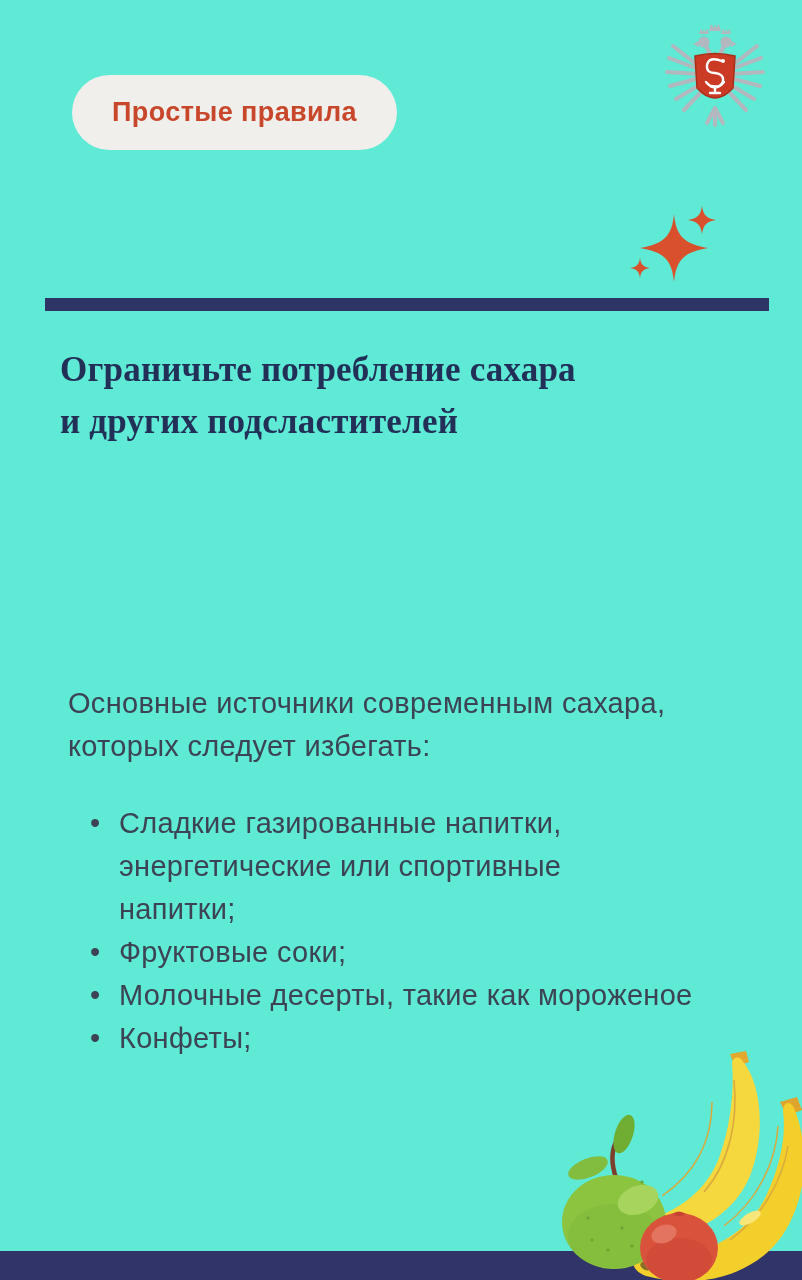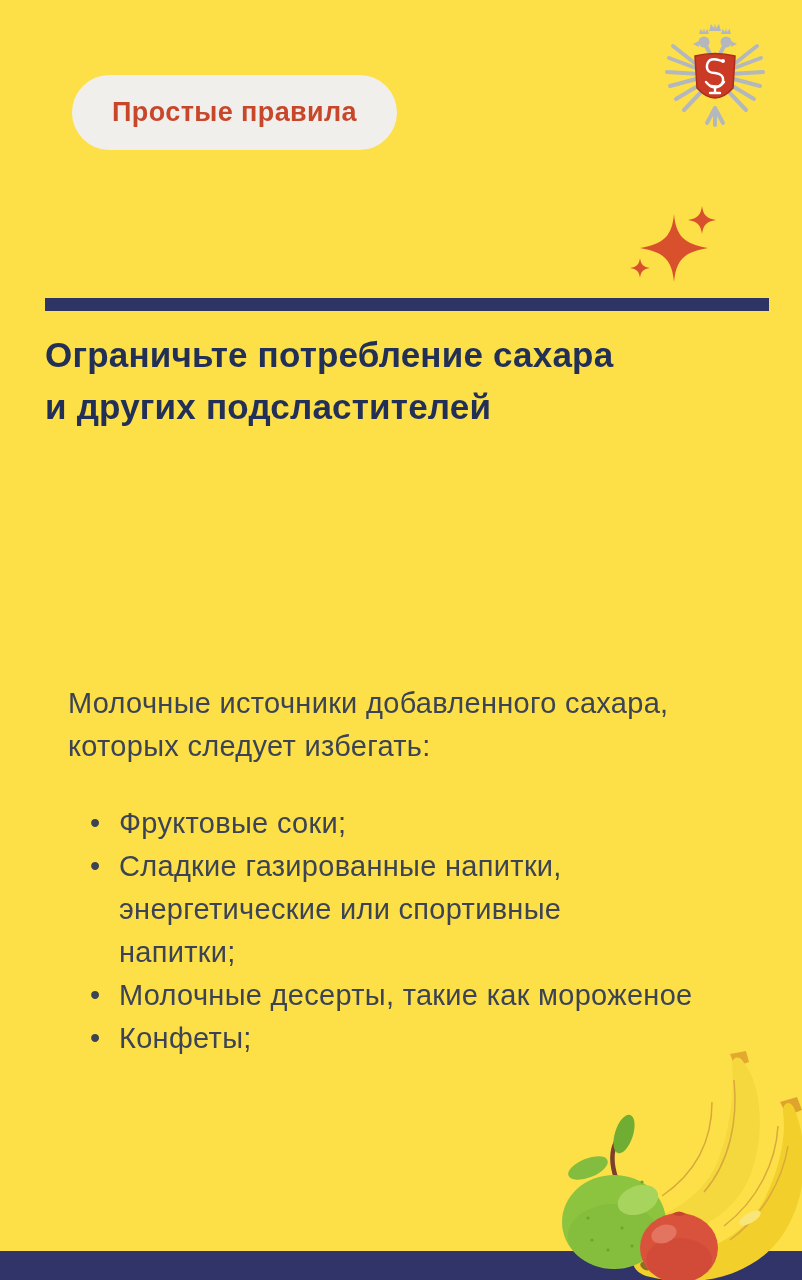--- a/index.html
+++ b/index.html
@@ -1,18 +1,18 @@
 <!DOCTYPE html>
 <html><head>
 <meta charset="utf-8">
 <style>
   html,body{margin:0;padding:0;background:#e9e9e9;}
   .page{
     position:relative;width:802px;height:1280px;margin:0 auto;
-    background:#fde047;overflow:hidden;
+    background:#5eead4;overflow:hidden;
     font-family:"Liberation Sans","DejaVu Sans",sans-serif;
   }
   .badge{
     position:absolute;left:72px;top:75px;height:75px;
     display:flex;align-items:center;padding:0 40px;
     background:#f0efec;border-radius:38px;
   }
   .badge-label{
     font-size:27px;font-weight:bold;color:#c8472a;letter-spacing:.4px;
   }
@@ -112,32 +112,32 @@
   <div class="sparkles">
     <svg width="126" height="102" viewBox="0 0 126 102" aria-hidden="true">
       <path fill="#d8502c" d="M64,24 C66,46 74,54 98,58 C74,62 66,70 64,92 C62,70 54,62 30,58 C54,54 62,46 64,24 Z"></path>
       <path fill="#d8502c" d="M92,16 C93.2,25 96.5,28.5 106,30 C96.5,31.5 93.2,35 92,44 C90.8,35 87.5,31.5 78,30 C87.5,28.5 90.8,25 92,16 Z"></path>
       <path fill="#d8502c" d="M30,68 C30.9,74.5 33.2,76.9 40,78 C33.2,79.1 30.9,81.5 30,88 C29.1,81.5 26.8,79.1 20,78 C26.8,76.9 29.1,74.5 30,68 Z"></path>
     </svg>
   </div>
 
   <div class="bar-top"></div>
 
-  <h1 class="heading" style="margin:0;">Ограничьте потребление сахара
+  <h1 class="heading" style="margin:15px;font-family:Liberation Serif, serif;">Ограничьте потребление сахара
 и других подсластителей</h1>
 
 
-  <p class="body-text para2" style="margin:0;">Молочные источники добавленного сахара,
+  <p class="body-text para2" style="margin:0;">Основные источники современным сахара,
 которых следует избегать:</p>
 
   <ul class="bullet-list">
-    <li>Фруктовые соки;</li>
     <li>Сладкие газированные напитки,
 энергетические или спортивные
 напитки;</li>
+    <li>Фруктовые соки;</li>
     <li>Молочные десерты, такие как мороженое</li>
     <li>Конфеты;</li>
   </ul>
 
   <div class="bar-bottom"></div>
 
   <div class="fruits">
     <svg width="250" height="230" viewBox="0 0 250 230" aria-hidden="true">
 
       <g>

